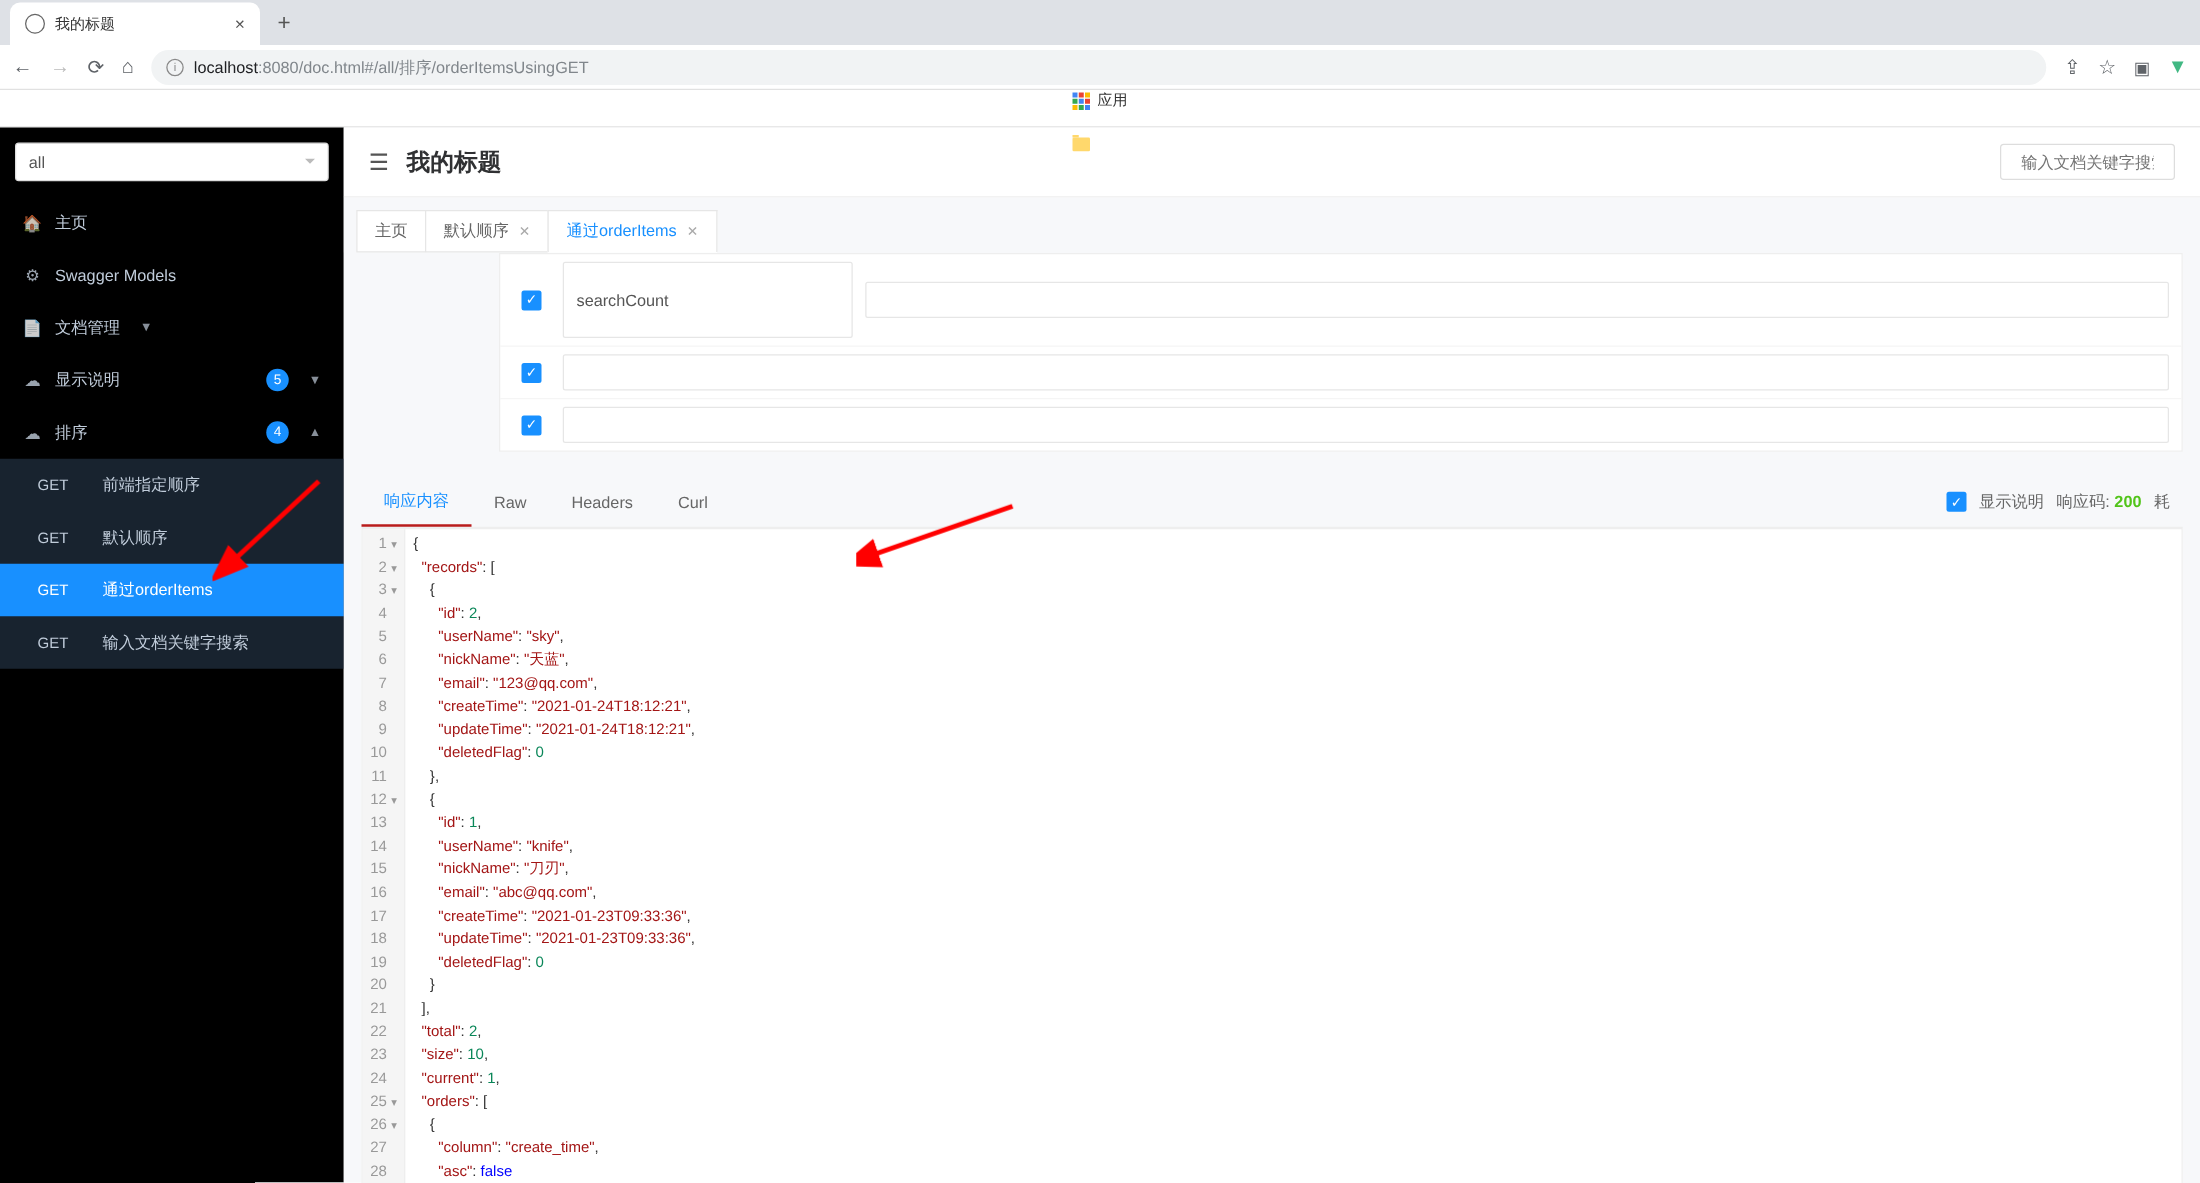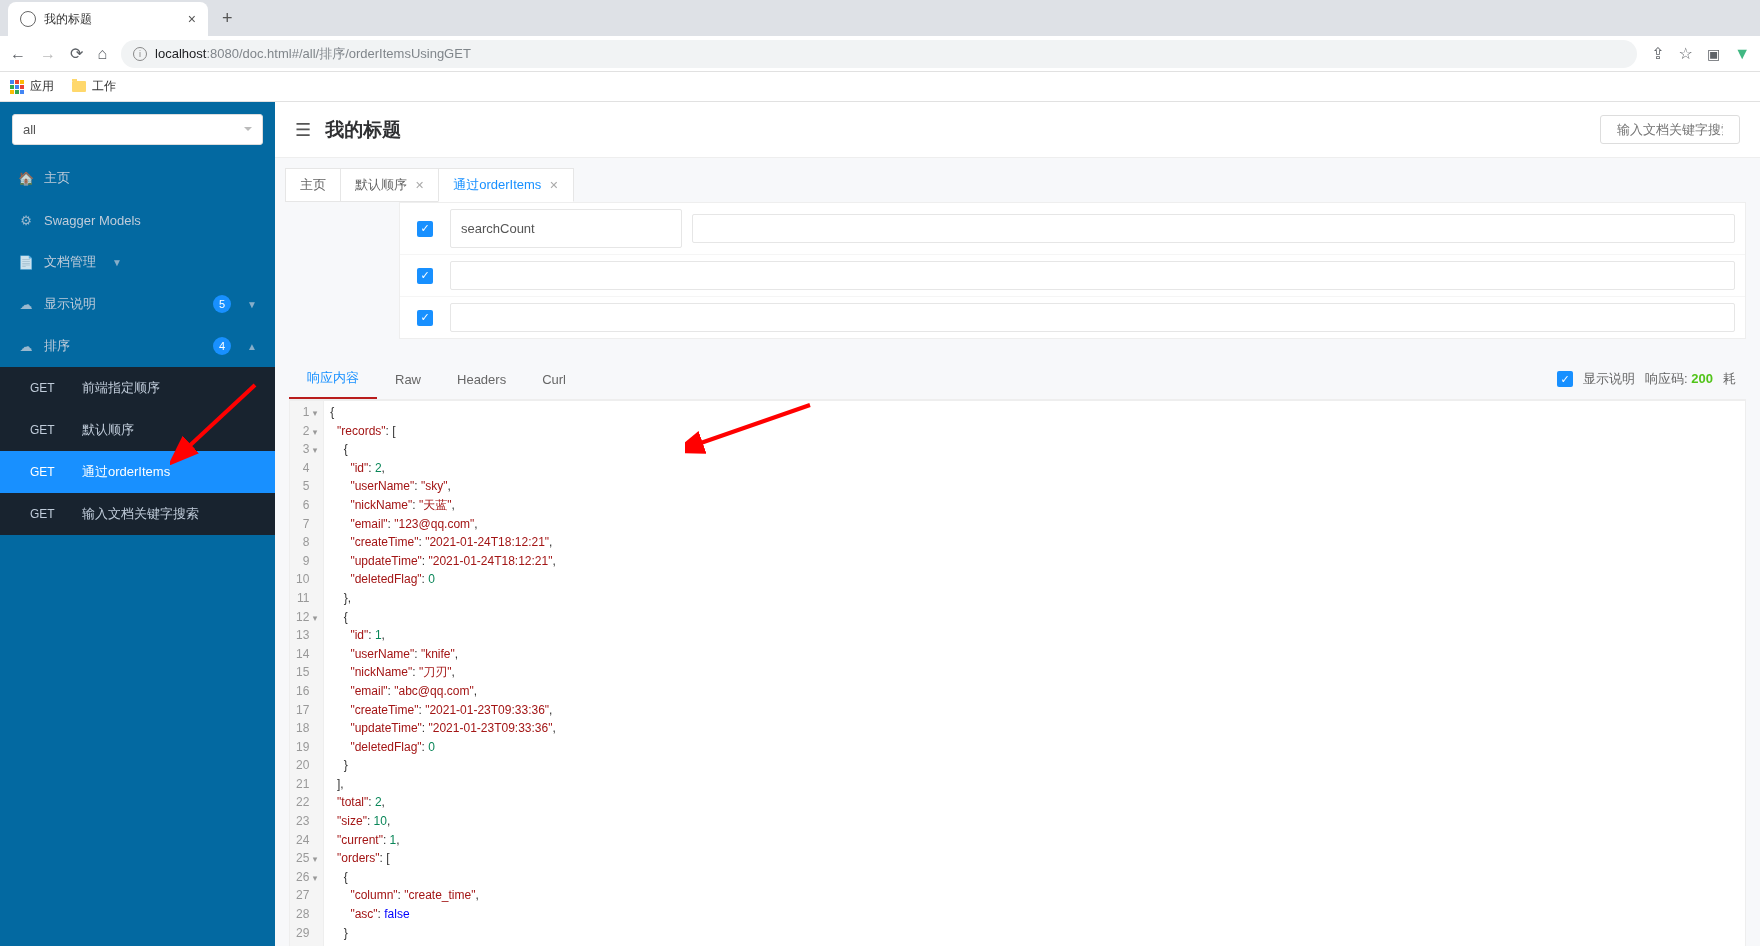--- a/index.html
+++ b/index.html
@@ -17,38 +17,38 @@
 .nav-bar { display: flex; align-items: center; background: #fff; height: 36px; padding: 0 10px; gap: 14px; border-bottom: 1px solid #e1e1e1; }
 .nav-icon { color: #5f6368; font-size: 16px; cursor: pointer; }
 .nav-icon.disabled { color: #bbb; }
 .url-bar { flex: 1; display: flex; align-items: center; background: #f1f3f4; border-radius: 14px; height: 28px; padding: 0 12px; gap: 8px; }
 .url-info-icon { width: 14px; height: 14px; border: 1.5px solid #888; border-radius: 50%; font-size: 9px; display: flex; align-items: center; justify-content: center; color: #888; }
 .url-text { font-size: 13px; color: #202124; }
 .url-host { color: #202124; }
 .url-port-path { color: #80868b; }
 .nav-right-icons { display: flex; gap: 14px; align-items: center; }
 
-.bookmark-bar { display: flex; align-items: center; height: 30px; padding: 0 10px; gap: 18px; background: #fff; border-bottom: 1px solid #e1e1e1; }
+.bookmark-bar { display: flex; align-items: center; height: 30px; padding: 0 10px; gap: 18px; background: #fff; border-bottom: 1px solid #e1e1e1; flex-direction: column; }
 .bk-item { display: flex; align-items: center; gap: 6px; font-size: 12px; color: #333; cursor: pointer; }
 .apps-icon { display: grid; grid-template-columns: repeat(3, 4px); grid-template-rows: repeat(3, 4px); gap: 1px; }
 .apps-icon span { background: #4285f4; }
 .apps-icon span:nth-child(2) { background: #ea4335; }
 .apps-icon span:nth-child(3) { background: #fbbc05; }
 .apps-icon span:nth-child(4) { background: #34a853; }
 .apps-icon span:nth-child(5) { background: #4285f4; }
 .apps-icon span:nth-child(6) { background: #ea4335; }
 .apps-icon span:nth-child(7) { background: #fbbc05; }
 .apps-icon span:nth-child(8) { background: #34a853; }
 .apps-icon span:nth-child(9) { background: #4285f4; }
 .folder-icon { width: 14px; height: 11px; background: #ffd86c; border-radius: 1px; position: relative; }
 .folder-icon::before { content: ''; position: absolute; top: -2px; left: 0; width: 5px; height: 2px; background: #ffd86c; }
 
 
 .app { display: flex; height: calc(100vh - 102px); }
-.sidebar { width: 275px; background: #0369a1; color: #c0ccda; flex-shrink: 0; }
+.sidebar { width: 275px; background: #000000; color: #c0ccda; flex-shrink: 0; }
 .sidebar-select { margin: 12px; }
 .sidebar-select select { width: 100%; padding: 7px 10px; background: #fff; border: 1px solid #ddd; border-radius: 3px; font-size: 13px; color: #555; appearance: none; }
 .select-wrap { position: relative; }
 .select-wrap::after { content: ''; position: absolute; right: 11px; top: 13px; border: 4px solid transparent; border-top-color: #bbb; }
 
 .sb-item { display: flex; align-items: center; padding: 0 18px; height: 42px; font-size: 13px; cursor: pointer; gap: 10px; }
 .sb-item .sb-icon { width: 16px; text-align: center; opacity: 0.8; }
 .sb-item .badge { background: #1890ff; color: #fff; border-radius: 9px; min-width: 18px; height: 18px; font-size: 11px; display: flex; align-items: center; justify-content: center; margin-left: auto; }
 .sb-item .chev { margin-left: 6px; font-size: 10px; opacity: 0.7; }
 .sb-item.has-badge .chev { margin-left: 6px; }
@@ -70,21 +70,21 @@
 .content-tab { border: 1px solid #e6e6e6; background: #fff; padding: 7px 14px; font-size: 13px; color: #666; display: flex; align-items: center; gap: 8px; cursor: pointer; margin-right: -1px; }
 .content-tab.active { color: #1890ff; border-bottom-color: #fff; }
 .content-tab .x { font-size: 11px; color: #aaa; }
 
 .content-body { flex: 1; padding: 0 14px 14px 14px; overflow: auto; }
 .param-block { background: #fff; border: 1px solid #eee; margin-top: 0; }
 .param-row { display: flex; align-items: center; border-bottom: 1px solid #f5f5f5; padding: 6px 10px; gap: 10px; }
 .param-row:last-child { border-bottom: none; }
 .param-check { width: 30px; display: flex; justify-content: center; }
 .checkbox { width: 16px; height: 16px; background: #1890ff; border-radius: 2px; display: flex; align-items: center; justify-content: center; color: #fff; font-size: 11px; }
-.param-name-input { border: 1px solid #e6e6e6; padding: 11px 10px; font-size: 13px; width: 232px; color: #555; border-radius: 2px; }
+.param-name-input { border: 1px solid #e6e6e6; padding: 22px 10px; font-size: 13px; width: 232px; color: #555; border-radius: 2px; }
 .param-value-input { border: 1px solid #e6e6e6; padding: 6px 10px; font-size: 13px; flex: 1; border-radius: 2px; }
 
 .response-tabs { display: flex; margin-top: 20px; border-bottom: 1px solid #eee; align-items: center; }
 .resp-tab { padding: 10px 18px; font-size: 13px; color: #666; cursor: pointer; }
 .resp-tab.active { color: #1890ff; border-bottom: 2px solid #b91c1c; }
 .resp-right { margin-left: auto; display: flex; align-items: center; gap: 10px; font-size: 13px; color: #666; padding-right: 10px; }
 .resp-code-200 { color: #52c41a; font-weight: 600; text-align: right; }
 
 .code-viewer { display: flex; background: #fff; border: 1px solid #eee; font-family: Consolas, Monaco, monospace; font-size: 12px; line-height: 1.55; }
 .gutter { background: #f5f5f5; color: #999; text-align: right; padding: 2px 6px; user-select: none; min-width: 30px; border-right: 1px solid #eee; }

